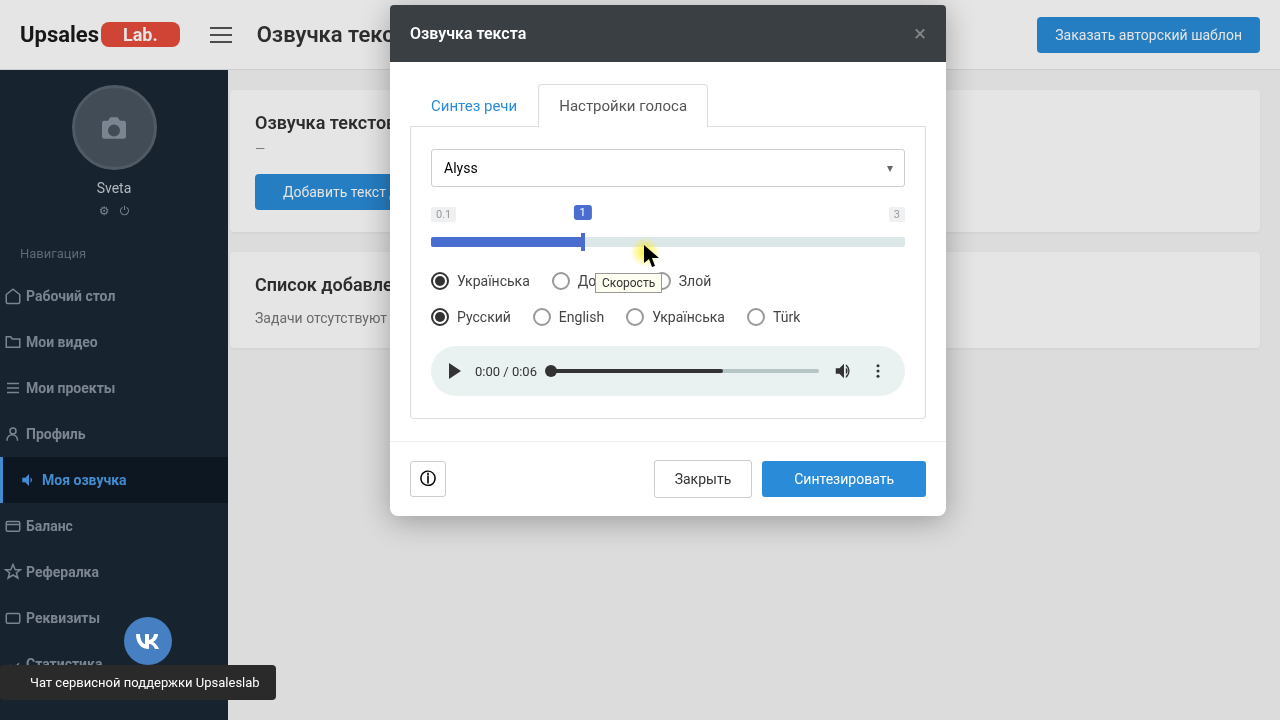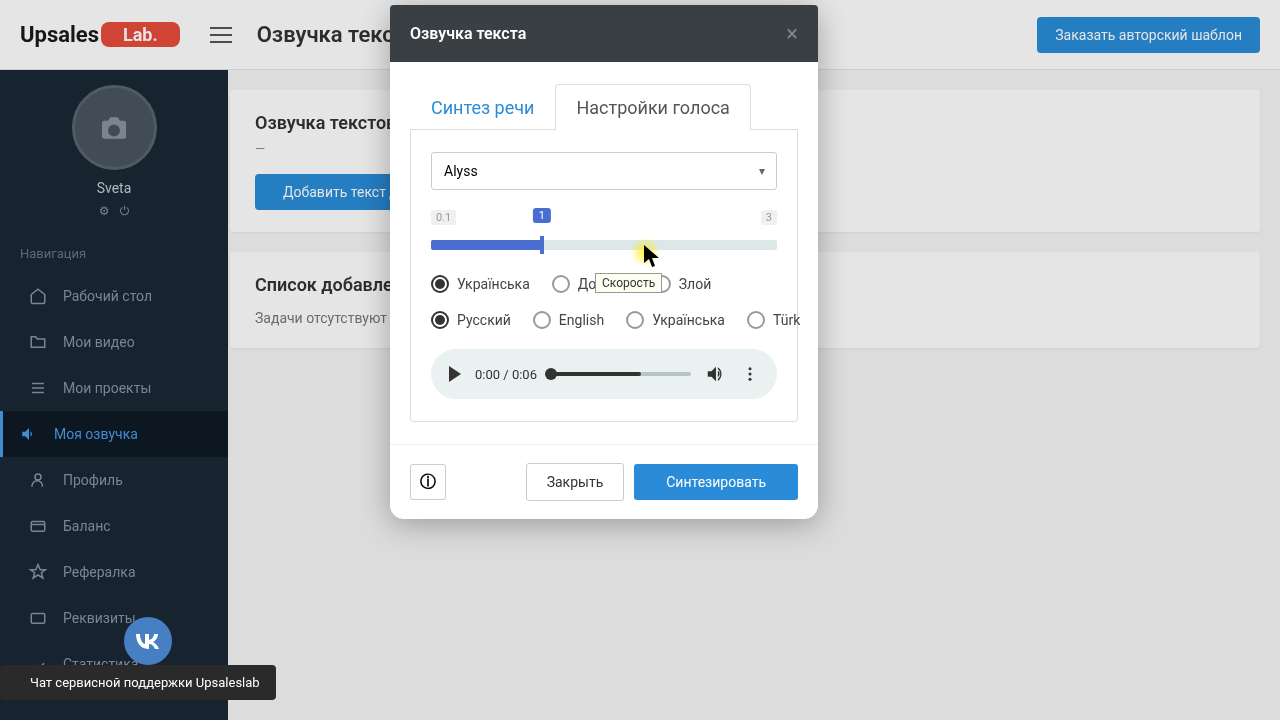--- a/index.html
+++ b/index.html
@@ -16,39 +16,39 @@
 .page-title-top { margin-left: 25px; font-size: 22px; font-weight: 600; color: #333; }
 .order-btn { margin-left: auto; background: #2a8cd8; color: #fff; border: none; padding: 10px 18px; border-radius: 4px; font-size: 14px; cursor: pointer; }
 
 .sidebar { position: absolute; left: 0; top: 70px; bottom: 0; width: 228px; background: #1a2734; color: #8a95a3; padding-top: 15px; }
 .avatar-block { text-align: center; padding: 0 20px 10px; }
 .avatar-circle { width: 85px; height: 85px; border-radius: 50%; background: #4a5560; margin: 0 auto 10px; display: flex; align-items: center; justify-content: center; border: 3px solid #5a6570; }
 .avatar-circle svg { fill: #8a95a3; }
 .avatar-name { font-size: 14px; color: #c5cdd5; }
 .avatar-icons { margin-top: 8px; display: flex; justify-content: center; gap: 10px; font-size: 12px; }
 .nav-heading { padding: 18px 20px 12px; font-size: 13px; color: #6a7583; }
-.nav-item { display: flex; align-items: center; gap: 16px; padding: 14px 29px; font-size: 14px; color: #8a95a3; cursor: pointer; }
+.nav-item { display: flex; align-items: center; gap: 4px; padding: 14px 4px; font-size: 14px; color: #8a95a3; cursor: pointer; font-weight: bold; }
 .nav-item.active { background: #0f1a25; color: #4a9de8; border-left: 3px solid #4a9de8; padding-left: 17px; }
 .nav-item svg { width: 18px; height: 18px; flex-shrink: 0; }
 
 .main { position: absolute; left: 210px; top: 70px; right: 0; bottom: 0; padding: 20px; overflow: hidden; }
 .card { background: #fff; border-radius: 4px; padding: 22px 25px; margin-bottom: 20px; box-shadow: 0 1px 3px rgba(0,0,0,0.05); }
 .card-title { font-size: 18px; font-weight: 600; color: #333; margin-bottom: 8px; }
 .card-sub { font-size: 13px; color: #888; margin-bottom: 18px; }
 .add-text-btn { background: #2a8cd8; color: #fff; border: none; padding: 10px 28px; border-radius: 4px; font-size: 14px; cursor: pointer; }
 .empty-msg { font-size: 14px; color: #777; margin-top: 15px; }
 
 .overlay { position: absolute; inset: 0; background: rgba(0,0,0,0.1); }
-.modal { position: absolute; left: 390px; top: 5px; width: 428px; background: #fff; border-radius: 14px; box-shadow: 0 5px 30px rgba(0,0,0,0.3); }
+.modal { position: absolute; left: 390px; top: 5px; width: 556px; background: #fff; border-radius: 8px; box-shadow: 0 5px 30px rgba(0,0,0,0.3); }
 .modal-header { background: #3a3f44; color: #fff; padding: 16px 20px; display: flex; align-items: center; justify-content: space-between; border-radius: 4px 4px 0 0; }
 .modal-header-title { font-size: 16px; font-weight: 600; }
 .modal-close { color: #888; font-size: 22px; cursor: pointer; }
 .modal-body { padding: 22px 20px; }
 .tabs { display: flex; border-bottom: 1px solid #ddd; margin-bottom: 0; }
-.tab { padding: 12px 20px; font-size: 18px; color: #2a8cd8; cursor: pointer; border: 1px solid transparent; border-bottom: none; margin-bottom: -1px; }
+.tab { padding: 12px 20px; font-size: 15px; color: #2a8cd8; cursor: pointer; border: 1px solid transparent; border-bottom: none; margin-bottom: -1px; }
 .tab.active { color: #555; border-color: #ddd; border-radius: 4px 4px 0 0; background: #fff; }
 .tab-panel { border: 1px solid #ddd; border-top: none; padding: 22px 20px; border-radius: 0 0 4px 4px; }
 .voice-select { width: 100%; padding: 10px 12px; border: 1px solid #ccc; border-radius: 3px; font-size: 14px; background: #fff; appearance: none; }
 .select-wrap { position: relative; margin-bottom: 20px; }
 .select-wrap::after { content: '▾'; position: absolute; right: 12px; top: 50%; transform: translateY(-50%); color: #666; pointer-events: none; font-size: 12px; }
 .slider-row { position: relative; margin-bottom: 25px; }
 .slider-labels { display: flex; justify-content: space-between; font-size: 11px; color: #999; margin-bottom: 15px; }
 .slider-label-box { background: #eef0f2; padding: 1px 5px; border-radius: 2px; }
 .slider-thumb-label { position: absolute; top: -2px; left: 32%; transform: translateX(-50%); background: #4a6ed0; color: #fff; font-size: 11px; padding: 1px 6px; border-radius: 3px; }
 .slider-track { height: 10px; background: #dce8e8; border-radius: 2px; position: relative; }
@@ -119,32 +119,32 @@
         <path d="M3 5h6l2 3h10v11H3V5z"></path>
       </svg>
     <span>Мои видео</span>
   </div>
   <div class="nav-item">
     <svg viewBox="0 0 24 24" fill="none" stroke="currentColor" stroke-width="2">
         <path d="M4 6h16M4 12h16M4 18h16"></path>
       </svg>
     <span>Мои проекты</span>
   </div>
+  <div class="nav-item">
+    <svg viewBox="0 0 24 24" fill="none" stroke="currentColor" stroke-width="2">
+        <circle cx="12" cy="8" r="4"></circle>
+        <path d="M4 21v-1a7 7 0 0114 0v1"></path>
+      </svg>
+    <span>Профиль</span>
+  </div>
   <div class="nav-item active">
     <svg viewBox="0 0 24 24" fill="currentColor">
         <path d="M3 9v6h4l5 5V4L7 9H3zm13 3a4 4 0 00-2-3.5v7A4 4 0 0016 12z"></path>
       </svg>
     <span>Моя озвучка</span>
-  </div>
-  <div class="nav-item">
-    <svg viewBox="0 0 24 24" fill="none" stroke="currentColor" stroke-width="2">
-        <circle cx="12" cy="8" r="4"></circle>
-        <path d="M4 21v-1a7 7 0 0114 0v1"></path>
-      </svg>
-    <span>Профиль</span>
   </div>
   <div class="nav-item">
     <svg viewBox="0 0 24 24" fill="none" stroke="currentColor" stroke-width="2">
         <rect x="3" y="6" width="18" height="13" rx="2"></rect>
         <path d="M3 10h18"></path>
       </svg>
     <span>Баланс</span>
   </div>
   <div class="nav-item">
     <svg viewBox="0 0 24 24" fill="none" stroke="currentColor" stroke-width="2">

